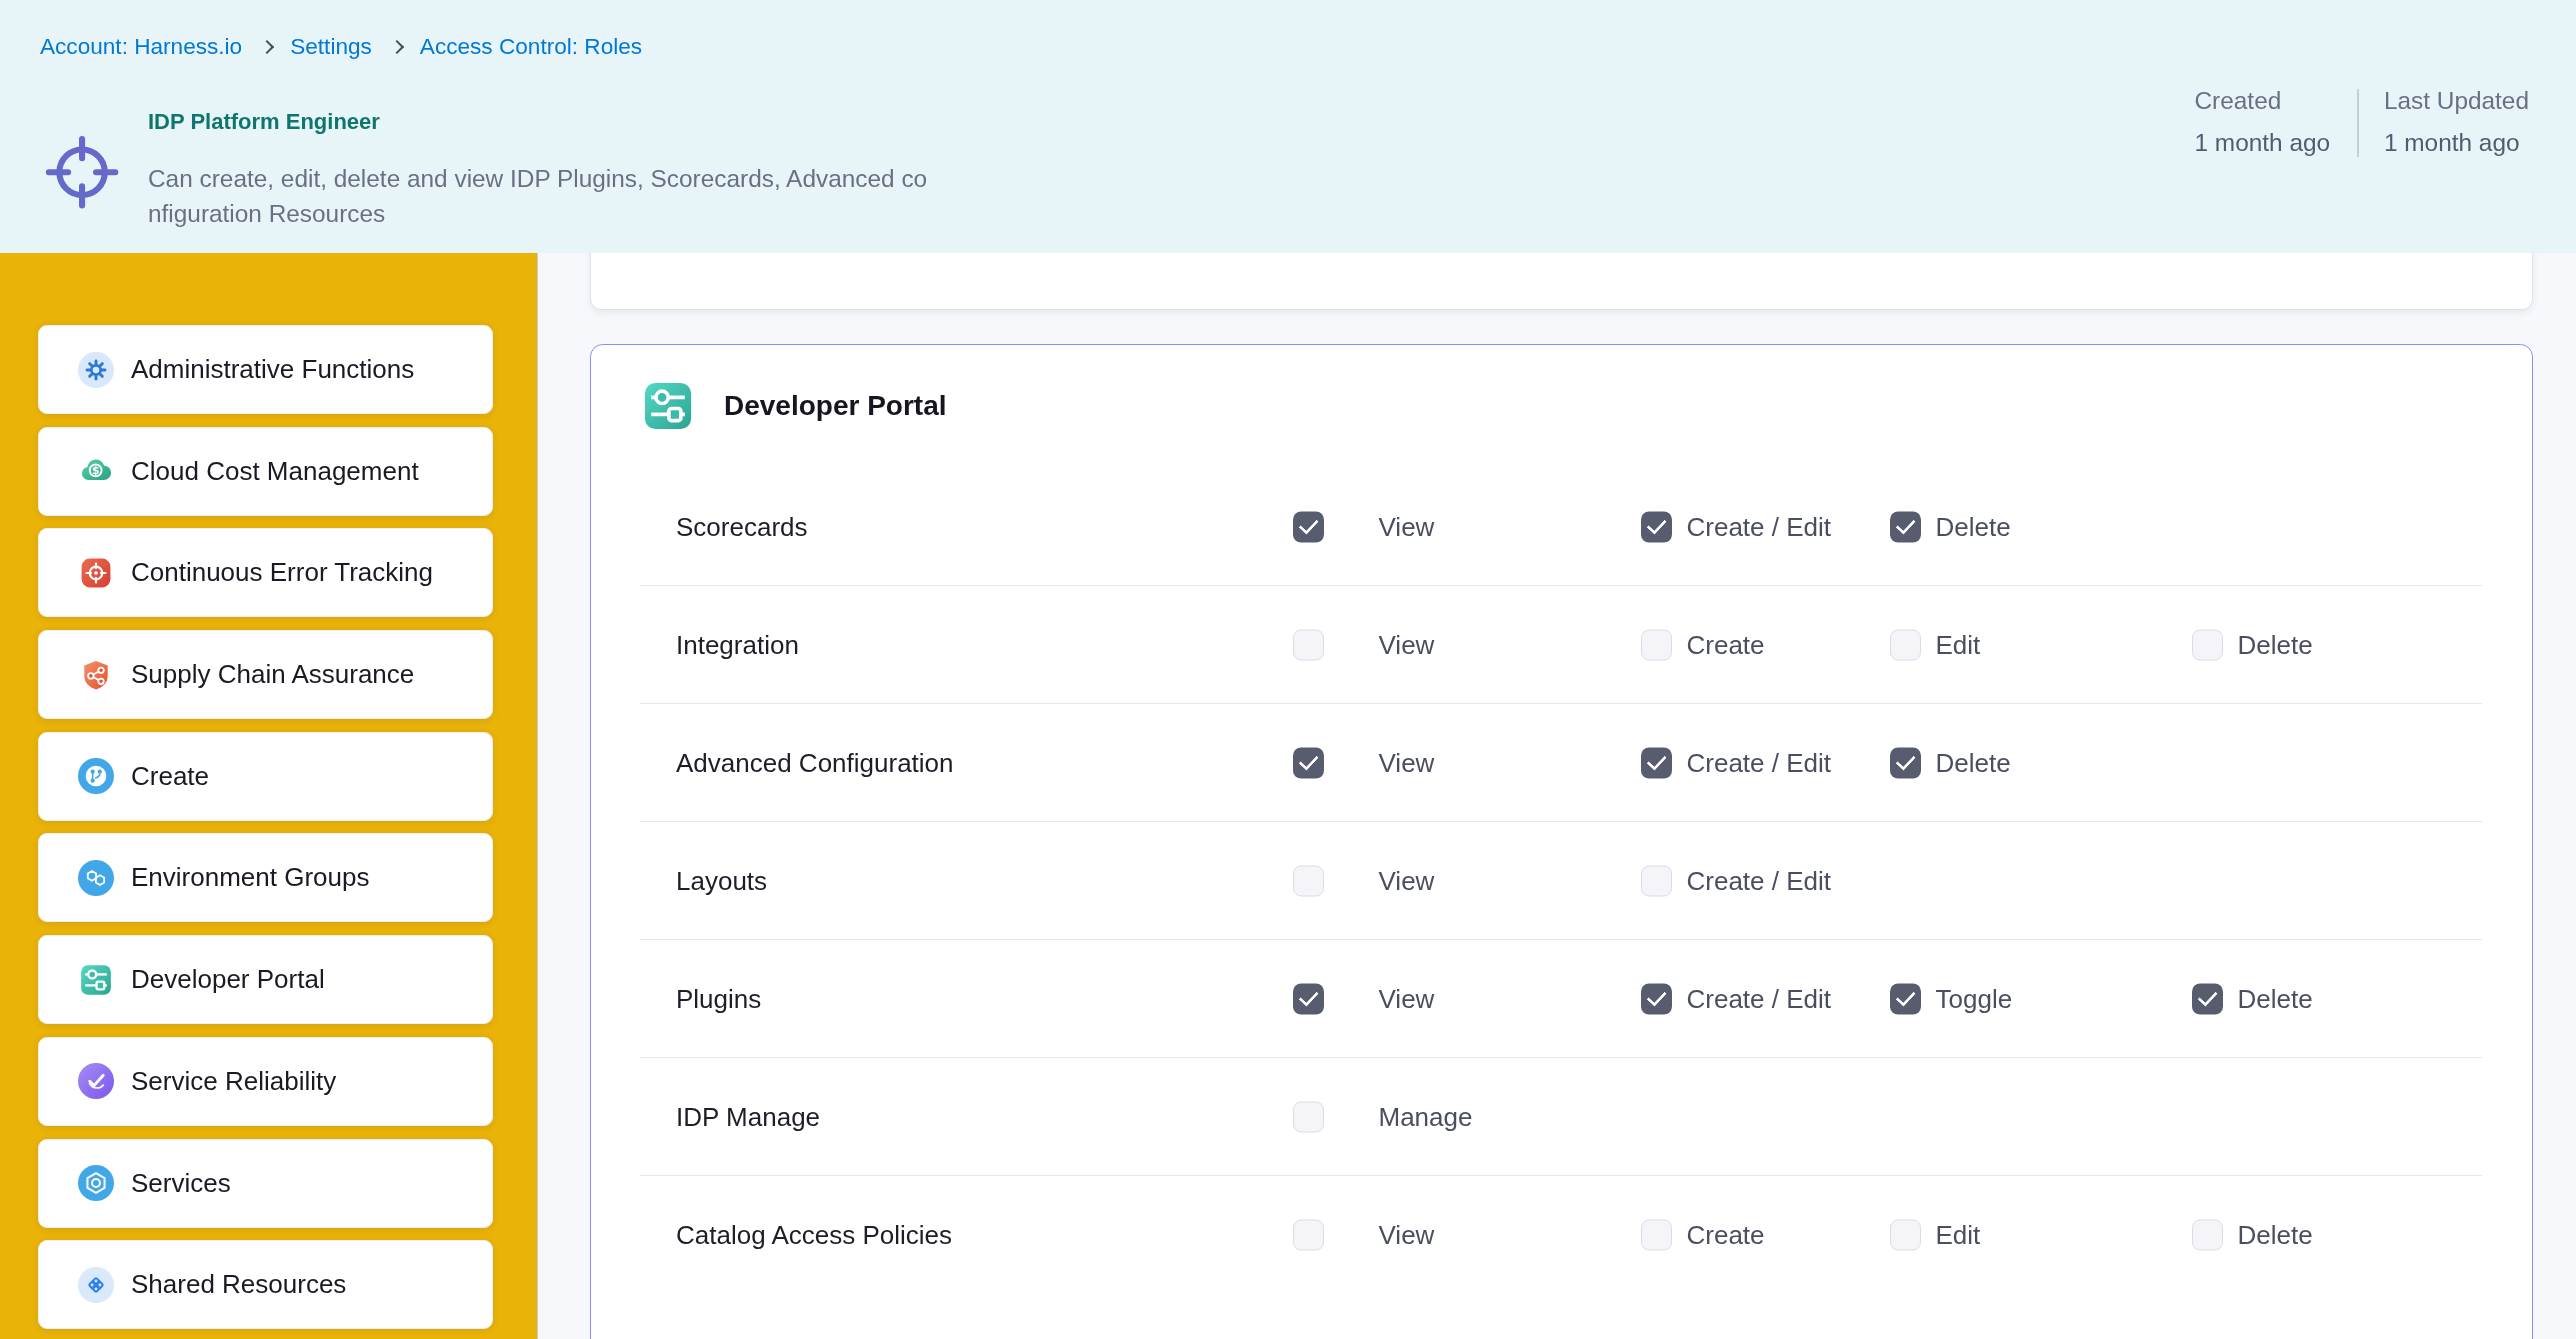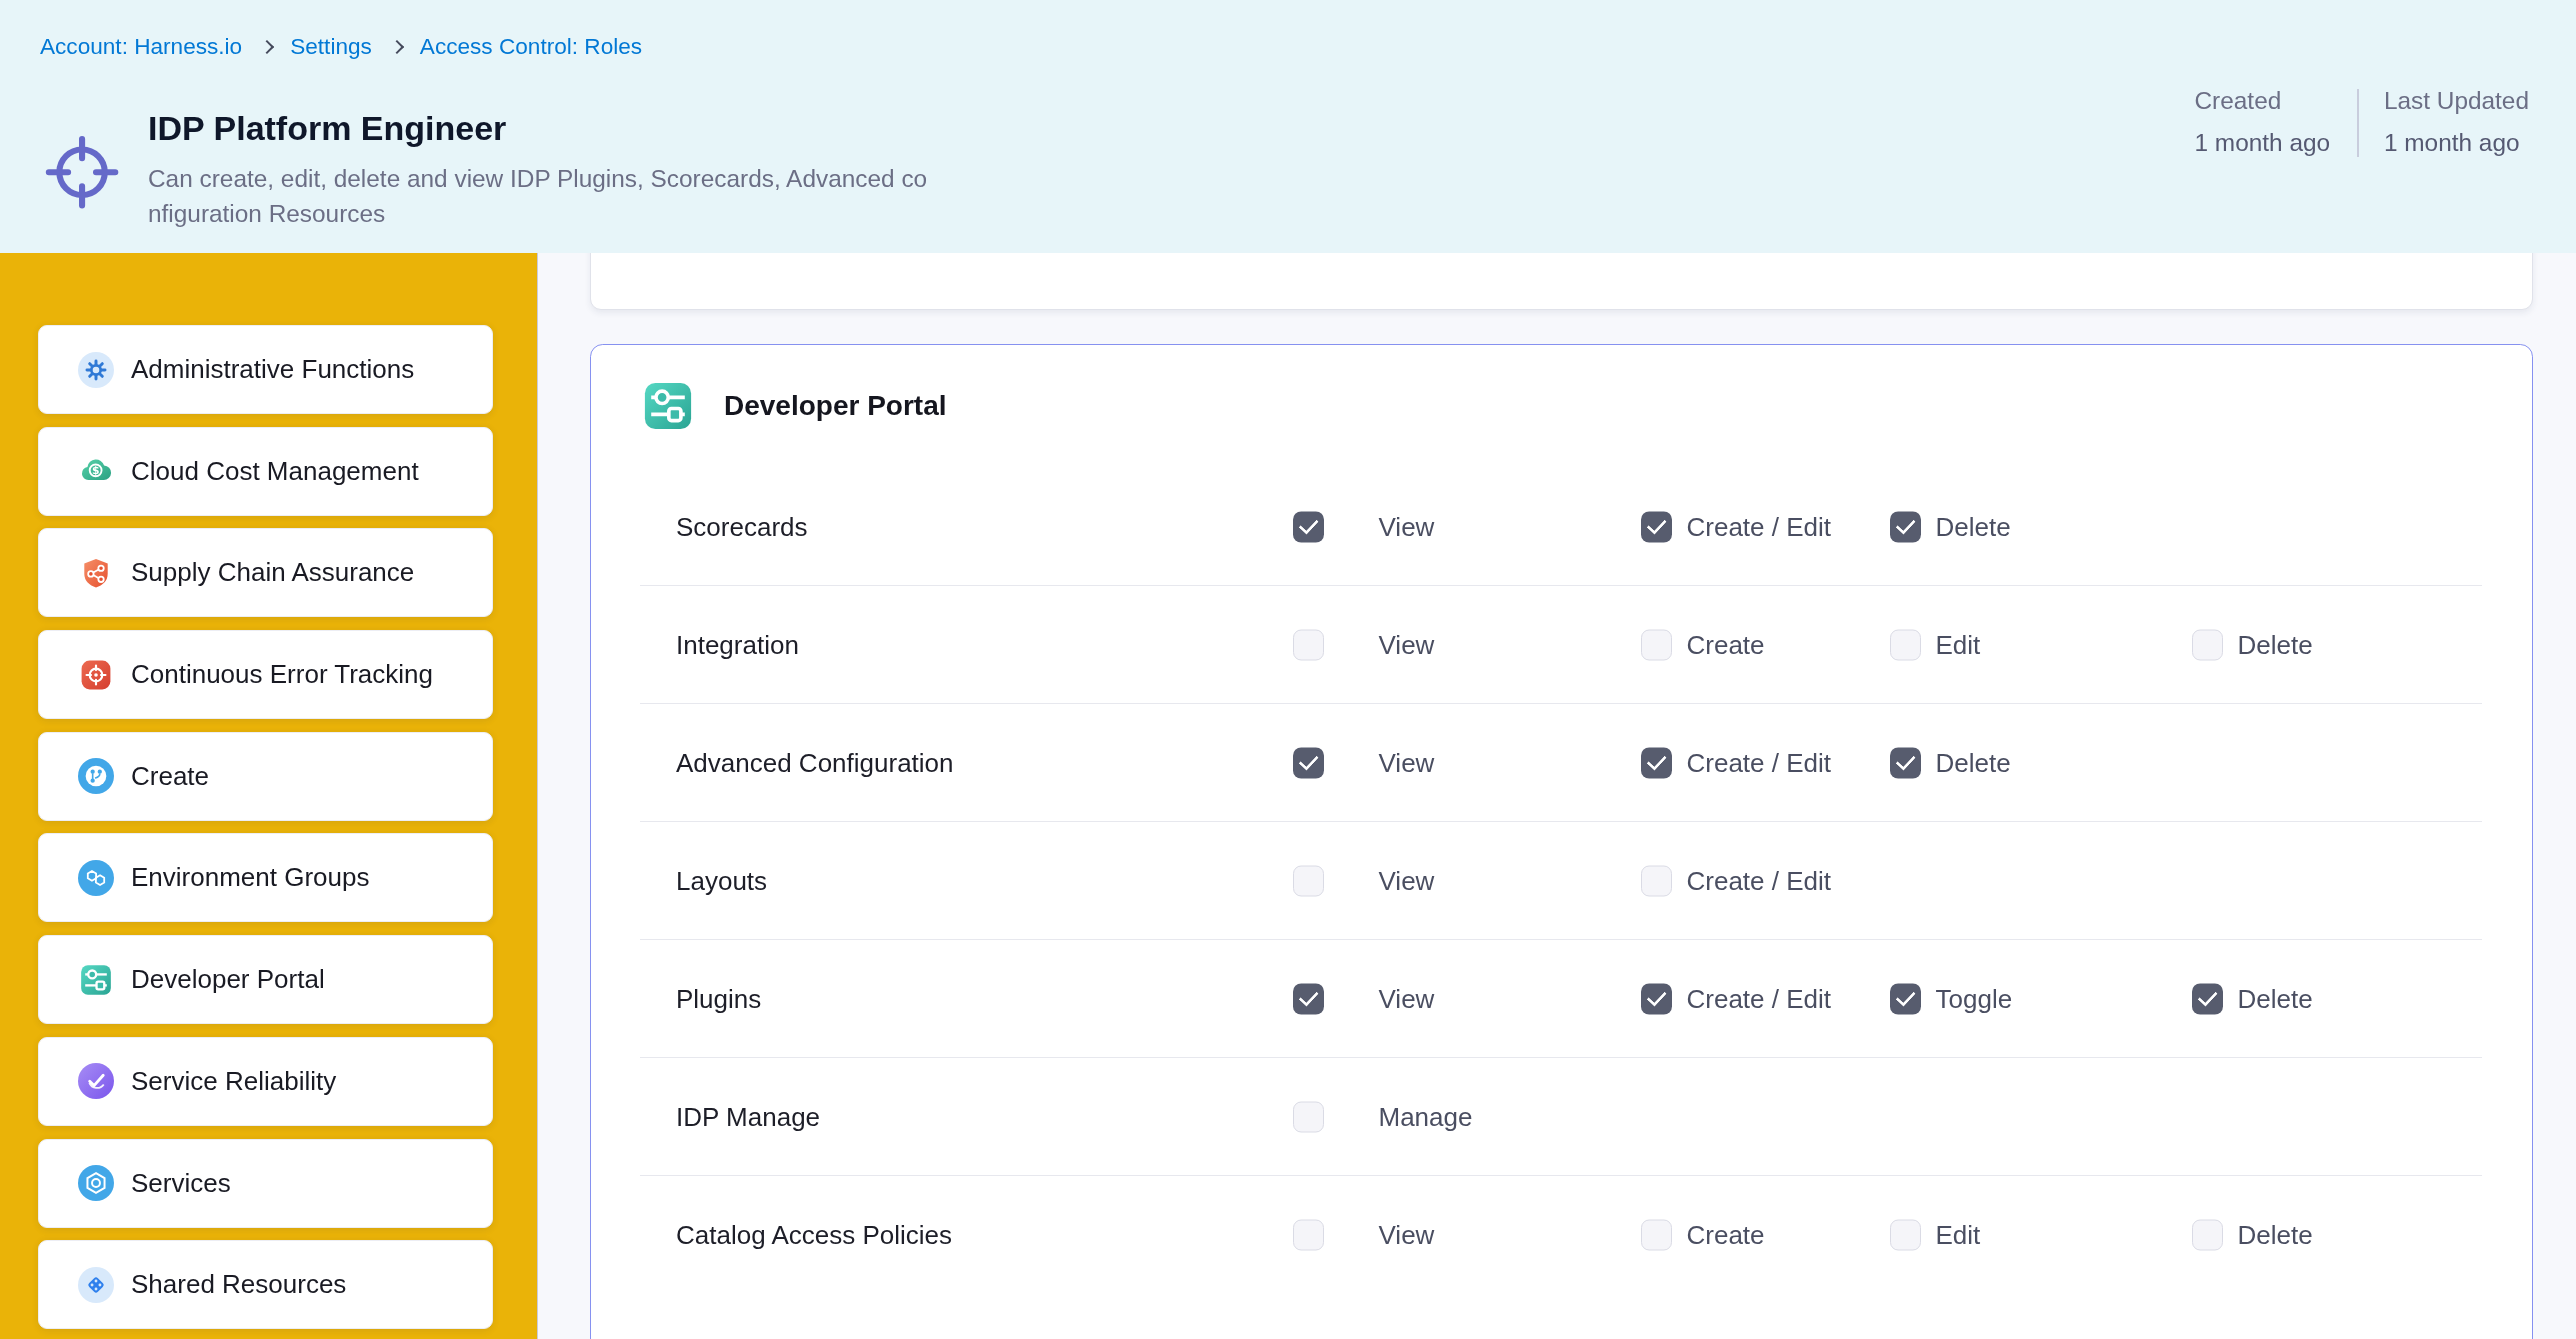--- a/index.html
+++ b/index.html
@@ -10,21 +10,21 @@
   }
   .page { position:relative; width:2576px; height:1340px; }
 
   
   .topbar { position:relative; height:253px; background:#e7f5f9; }
   .breadcrumb { position:absolute; left:40px; top:34px; display:flex; align-items:center; font-size:22.6px; font-weight:500; }
   .crumb { color:#0278d5; text-decoration:none; cursor:pointer; }
   .crumb-sep { width:10px; height:10px; border-top:2.9px solid #454a5c; border-right:2.9px solid #454a5c; transform:rotate(45deg); margin:0 18px 0 20px; flex:none; }
 
   .role-icon { position:absolute; left:41px; top:125px; width:83px; height:91px; }
-  .page-title { position:absolute; left:148px; top:109px; font-size:34px; font-weight:600; color:#0f172a; }
+  .page-title { position:absolute; left:148px; top:109px; font-size:22px; font-weight:600; color:#0f766e; }
   .page-desc { position:absolute; left:148px; top:161px; font-size:24.4px; line-height:35px; color:#6b6e85; }
 
   .meta { position:absolute; top:87px; right:47px; display:flex; align-items:stretch; }
   .meta-label { font-size:24.4px; color:#6b6e85; margin-bottom:13.6px; }
   .meta-value { font-size:24.4px; color:#555972; }
   .meta-sep { width:1.8px; background:#c9cddd; margin:1.8px 25px 0 27px; }
 
   
   .body { display:flex; height:1086px; }
 
@@ -143,56 +143,56 @@
                 <circle cx="19.6" cy="19.3" r="6.6" fill="none" stroke="#fff" stroke-width="2.1"></circle>
                 <text x="19.6" y="23.6" text-anchor="middle" font-size="12" font-weight="bold" fill="#fff" font-family="DejaVu Sans,sans-serif">$</text>
               </svg>
             </span>
       <span class="label">Cloud Cost Management</span>
     </div>
           <div class="side-item">
       <span class="icon">
               <svg viewBox="0 0 40 40">
                 <defs>
+                  <linearGradient id="cet" x1="0" y1="0" x2="1" y2="1">
+                    <stop offset="0" stop-color="#ec6a50"></stop>
+                    <stop offset="1" stop-color="#d53f30"></stop>
+                  </linearGradient>
+                </defs>
+                <rect x="4" y="4" width="32" height="32" rx="9" fill="url(#cet)"></rect>
+                <circle cx="20" cy="20" r="7" fill="none" stroke="#fff" stroke-width="2.4"></circle>
+                <g stroke="#fff" stroke-width="2.4" stroke-linecap="round">
+                  <path d="M20 9.5v5M20 25.5v5M9.5 20h5M25.5 20h5"></path>
+                </g>
+                <circle cx="20" cy="20" r="2" fill="#fff"></circle>
+              </svg>
+            </span>
+      <span class="label">Continuous Error Tracking</span>
+    </div>
+          <div class="side-item">
+      <span class="icon">
+              <svg viewBox="0 0 40 40">
+                <defs>
                   <linearGradient id="scs" x1="0" y1="0" x2="1" y2="1">
                     <stop offset="0" stop-color="#f58f68"></stop>
                     <stop offset="1" stop-color="#e6502f"></stop>
                   </linearGradient>
                 </defs>
                 <path d="M20 4.5l13 5v11.3c0 8.1-5.6 12.8-13 15.2-7.4-2.4-13-7.1-13-15.2V9.5z" fill="url(#scs)"></path>
                 <g stroke="#fff" stroke-width="2">
                   <path d="M15.5 20.2l9-5M15.5 21.4l9 5.2"></path>
                 </g>
                 <g fill="#e6502f" stroke="#fff" stroke-width="2">
                   <circle cx="14.3" cy="21" r="3"></circle>
                   <circle cx="25.6" cy="14.7" r="3"></circle>
                   <circle cx="25.6" cy="27" r="3"></circle>
                 </g>
               </svg>
             </span>
       <span class="label">Supply Chain Assurance</span>
-    </div>
-          <div class="side-item">
-      <span class="icon">
-              <svg viewBox="0 0 40 40">
-                <defs>
-                  <linearGradient id="cet" x1="0" y1="0" x2="1" y2="1">
-                    <stop offset="0" stop-color="#ec6a50"></stop>
-                    <stop offset="1" stop-color="#d53f30"></stop>
-                  </linearGradient>
-                </defs>
-                <rect x="4" y="4" width="32" height="32" rx="9" fill="url(#cet)"></rect>
-                <circle cx="20" cy="20" r="7" fill="none" stroke="#fff" stroke-width="2.4"></circle>
-                <g stroke="#fff" stroke-width="2.4" stroke-linecap="round">
-                  <path d="M20 9.5v5M20 25.5v5M9.5 20h5M25.5 20h5"></path>
-                </g>
-                <circle cx="20" cy="20" r="2" fill="#fff"></circle>
-              </svg>
-            </span>
-      <span class="label">Continuous Error Tracking</span>
     </div>
           <div class="side-item">
       <span class="icon">
               <svg viewBox="0 0 40 40">
                 <circle cx="20" cy="20" r="20" fill="#42a7e8"></circle>
                 <circle cx="20" cy="20" r="11.5" fill="#fff"></circle>
                 <g fill="#42a7e8">
                   <circle cx="16.3" cy="15.3" r="2.4"></circle>
                   <circle cx="24.2" cy="15.3" r="2.4"></circle>
                   <circle cx="16.3" cy="25.2" r="2.4"></circle>

